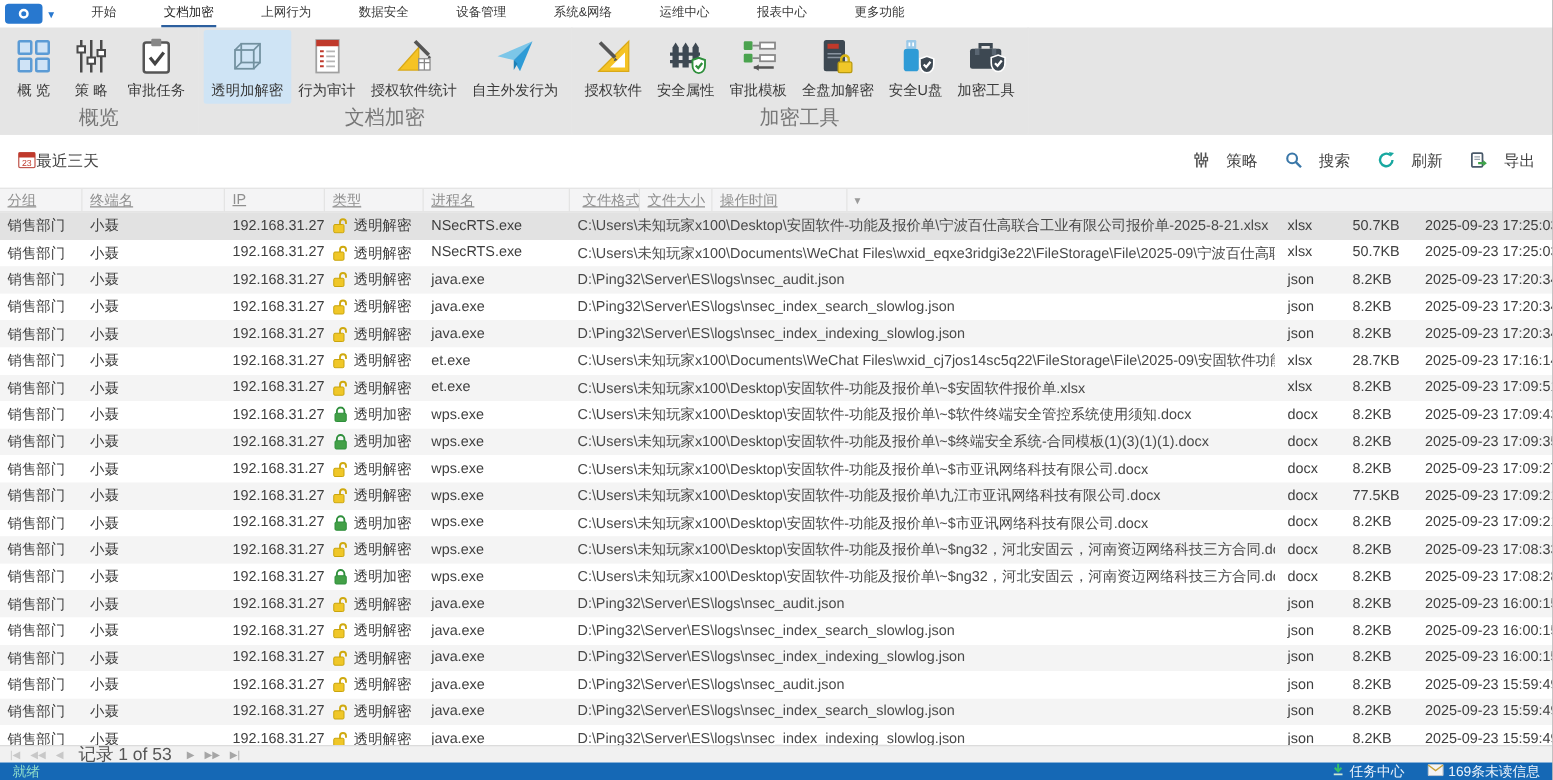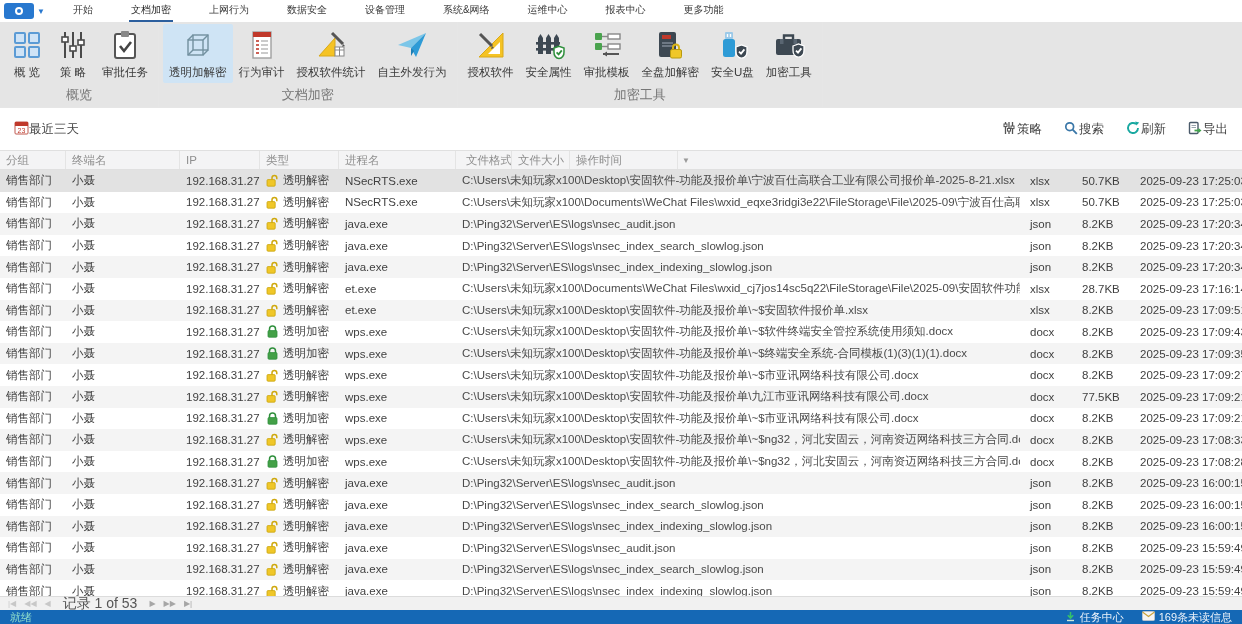--- a/index.html
+++ b/index.html
@@ -17,32 +17,32 @@
   .mtab.active{color:#1f1f1f;border-bottom:2px solid #2c5f9e;}
 
   
   .ribbon{position:absolute;top:22px;left:0;width:1242px;height:86px;background:#e5e5e5;display:flex;border-bottom:1px solid #e6e6e6;}
   .rgroup{display:flex;flex-direction:column;border-right:1px solid #e6e6e6;padding:2px 4px 0 4px;}
   .ritems{display:flex;flex:1;align-items:flex-start;}
   .ritem{display:flex;flex-direction:column;align-items:center;padding:4px 6px 3px 6px;border-radius:2px;cursor:pointer;min-width:44px;}
   .ritem.sel{background:#cfe4f5;}
   .ricon{width:34px;height:34px;display:flex;align-items:center;justify-content:center;}
   .rlabel{font-size:11.5px;color:#3a3a3a;margin-top:3px;white-space:nowrap;}
-  .rglabel{font-size:13px;color:#777;text-align:center;padding:1px 0 3px 0;}
+  .rglabel{font-size:16px;color:#777;text-align:center;padding:1px 0 3px 0;}
 
   
   .ctoolbar{position:absolute;top:108px;left:0;width:1242px;height:42px;background:#fff;display:flex;align-items:center;justify-content:space-between;padding:0 14px;}
   .datefilter{display:flex;align-items:center;font-size:12.5px;color:#444;cursor:pointer;}
   .cactions{display:flex;align-items:center;gap:22px;}
-  .caction{display:flex;align-items:center;gap:1px;font-size:12.5px;color:#444;cursor:pointer;}
+  .caction{display:flex;align-items:center;gap:13px;font-size:12.5px;color:#444;cursor:pointer;}
 
   
   .grid{position:absolute;top:150px;left:0;width:1242px;height:446px;overflow:hidden;background:#fff;}
   .ghead{display:flex;height:20px;background:#f4f4f5;border-top:1px solid #e0e0e0;border-bottom:1px solid #e0e0e0;}
-  .hcell{font-size:11.5px;color:#8f8f8f;display:flex;align-items:center;padding-left:6px;border-right:1px solid #e4e4e4;cursor:pointer;white-space:nowrap;overflow:hidden;}
+  .hcell{font-size:11.5px;color:#8f8f8f;display:flex;align-items:center;padding-left:6px;border-right:1px solid #e4e4e4;cursor:pointer;white-space:nowrap;overflow:hidden;text-decoration:underline;}
   .hcaret{width:16px;display:flex;align-items:center;justify-content:center;color:#9a9a9a;font-size:8px;cursor:pointer;}
   .grow{display:flex;height:21.6px;align-items:center;background:#fff;cursor:pointer;}
   .grow.stripe{background:#f4f4f4;}
   .grow.sel{background:#e2e2e2;}
   .gcell{font-size:11.5px;color:#3f3f3f;padding-left:6px;white-space:nowrap;overflow:hidden;display:flex;align-items:center;gap:4px;height:100%;}
   .c0{width:66px;}.c1{width:114px;}.c2{width:80px;}.c3{width:79px;}.c4{width:117px;}
   .c5{width:564px;color:#4a4a4a;}.c6{width:56px;padding-left:10px;}.c7{width:58px;}.c8{width:108px;}
 
   
   .pager{position:absolute;top:596px;left:0;width:1242px;height:14px;background:#f1f1f1;border-top:1px solid #dcdcdc;display:flex;align-items:center;padding-left:6px;gap:4px;}

